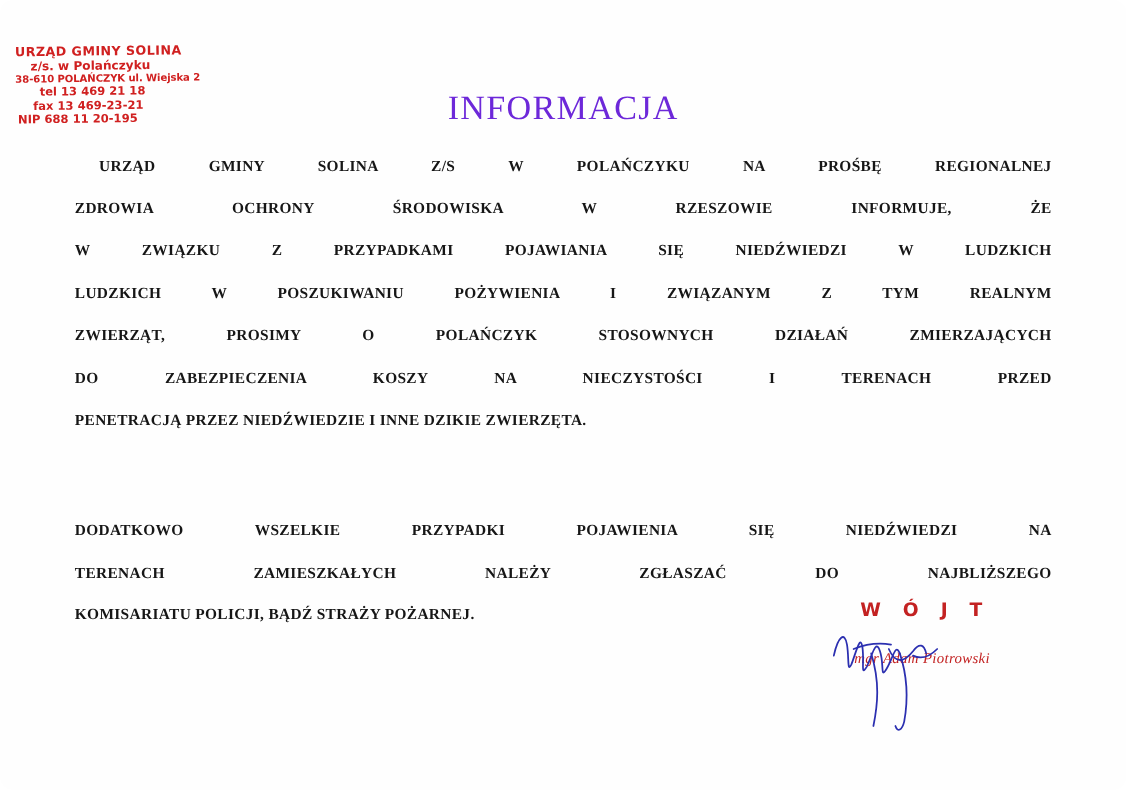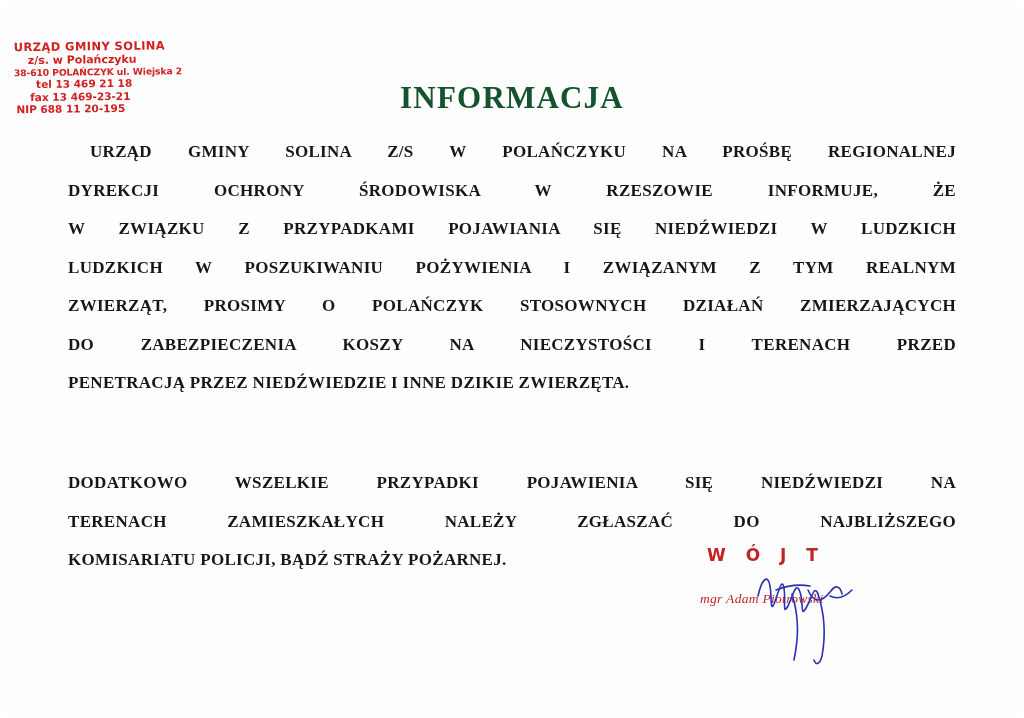--- a/index.html
+++ b/index.html
@@ -69,32 +69,32 @@
   }
 
   
   .doc-title {
     position: absolute;
     left: 0;
     right: 0;
     top: 80px;
     text-align: center;
     font-size: 31px;
-    font-weight: 700;
+    font-weight: 400;
     letter-spacing: 1.2px;
-    color: #14532d;
+    color: #6d28d9;
   }
 
   
   .body-block {
     position: absolute;
     left: 68px;
     width: 888px;
     color: #161616;
-    font-size: 17px;
+    font-size: 14px;
     font-weight: 700;
     letter-spacing: 0.3px;
   }
   #para-1 { top: 133px; }
   #para-2 { top: 464px; }
 
   .para {
     margin: 0;
   }
   .line {
@@ -111,21 +111,21 @@
   .line.indent {
     text-indent: 22px;
   }
 
   
   .sig-block {
     position: absolute;
     left: 700px;
     top: 545px;
     width: 200px;
-    text-align: left;
+    text-align: right;
     color: #c32222;
   }
   .sig-title {
     font-family: "DejaVu Sans", sans-serif;
     font-size: 17px;
     font-weight: 700;
     letter-spacing: 7px;
     padding-left: 7px;
   }
   .sig-name {
@@ -158,21 +158,21 @@
     <span class="stamp-line stamp-l4">tel 13 469 21 18</span>
     <span class="stamp-line stamp-l5">fax 13 469-23-21</span>
     <span class="stamp-line stamp-l6">NIP 688 11 20-195</span>
   </div>
 
   <div class="doc-title">INFORMACJA</div>
 
   <div class="body-block" id="para-1">
     <p class="para">
       <span class="line indent">URZĄD GMINY SOLINA Z/S W POLAŃCZYKU NA PROŚBĘ REGIONALNEJ</span>
-      <span class="line">DYREKCJI OCHRONY ŚRODOWISKA W RZESZOWIE INFORMUJE, ŻE</span>
+      <span class="line">ZDROWIA OCHRONY ŚRODOWISKA W RZESZOWIE INFORMUJE, ŻE</span>
       <span class="line">W ZWIĄZKU Z PRZYPADKAMI POJAWIANIA SIĘ NIEDŹWIEDZI W LUDZKICH</span>
       <span class="line">LUDZKICH W POSZUKIWANIU POŻYWIENIA I ZWIĄZANYM Z TYM REALNYM</span>
       <span class="line">ZWIERZĄT, PROSIMY O POLAŃCZYK STOSOWNYCH DZIAŁAŃ ZMIERZAJĄCYCH</span>
       <span class="line">DO ZABEZPIECZENIA KOSZY NA NIECZYSTOŚCI I TERENACH PRZED</span>
       <span class="line last">PENETRACJĄ PRZEZ NIEDŹWIEDZIE I INNE DZIKIE ZWIERZĘTA.</span>
     </p>
   </div>
 
   <div class="body-block" id="para-2">
     <p class="para">

